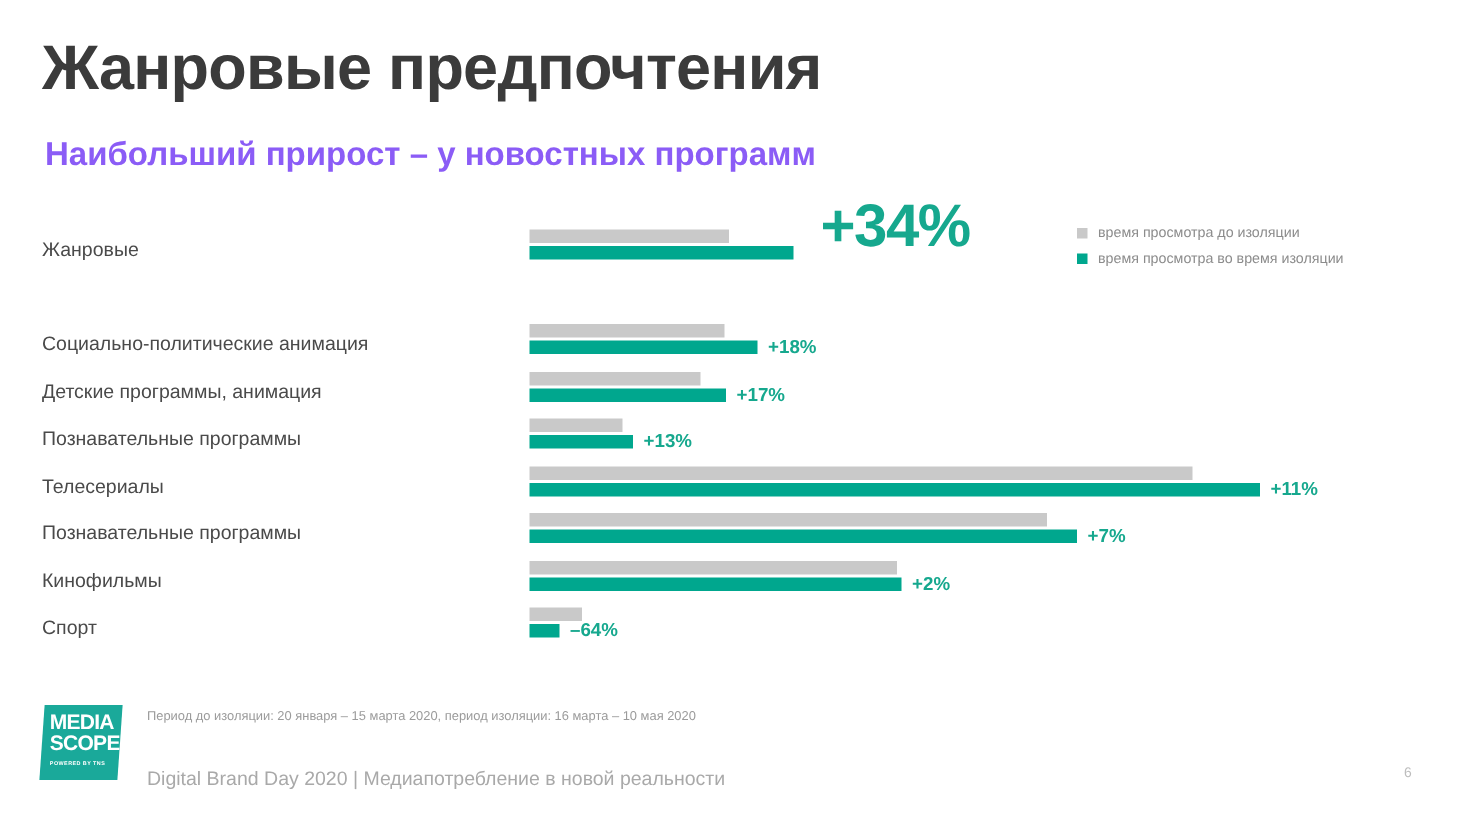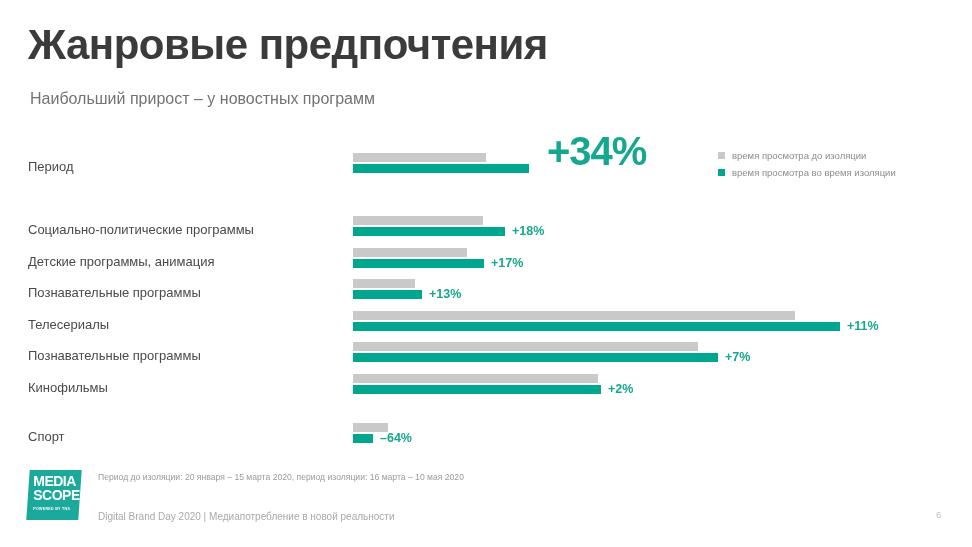--- a/index.html
+++ b/index.html
@@ -31,23 +31,23 @@
     font-weight: 700;
     color: #3b3b3b;
     letter-spacing: -0.5px;
     line-height: 1.05;
     white-space: nowrap;
   }
   .subtitle {
     position: absolute;
     left: 30px;
     top: 90px;
-    font-size: 16px;
-    font-weight: 400;
-    color: #737373;
+    font-size: 22px;
+    font-weight: 700;
+    color: #8b5cf6;
     white-space: nowrap;
   }
 
   
   .legend {
     position: absolute;
     left: 718px;
     top: 148px;
   }
   .legend-row {
@@ -170,21 +170,21 @@
     top: 472px;
     font-size: 8.6px;
     color: #9b9b9b;
     line-height: 11.5px;
     white-space: nowrap;
   }
   .footer-note {
     position: absolute;
     left: 98px;
     top: 511px;
-    font-size: 10px;
+    font-size: 13px;
     color: #a9a9a9;
     white-space: nowrap;
   }
   .page-num {
     position: absolute;
     left: 936px;
     top: 510px;
     font-size: 9.3px;
     color: #bdbdbd;
   }
@@ -203,29 +203,29 @@
       <span class="legend-label">время просмотра до изоляции</span>
     </div>
     <div class="legend-row">
       <span class="legend-swatch" style="background:#00a78e"></span>
       <span class="legend-label">время просмотра во время изоляции</span>
     </div>
   </div>
 
   <div class="chart" id="chart-root">
       <div class="cat-row" style="top: 150px;">
-        <div class="cat-label">Период</div>
+        <div class="cat-label">Жанровые</div>
         <div class="bars">
           <div class="bar bar-before" style="width: 133px; background: rgb(201, 201, 201);"></div>
           <div class="bar bar-after" style="width: 176px; background: rgb(0, 167, 142);"></div>
           <div class="bar-value big" style="left: 194px;">+34%</div>
         </div>
       </div>
       <div class="cat-row" style="top: 213px;">
-        <div class="cat-label">Социально-политические программы</div>
+        <div class="cat-label">Социально-политические анимация</div>
         <div class="bars">
           <div class="bar bar-before" style="width: 130px; background: rgb(201, 201, 201);"></div>
           <div class="bar bar-after" style="width: 152px; background: rgb(0, 167, 142);"></div>
           <div class="bar-value" style="left: 159px;">+18%</div>
         </div>
       </div>
       <div class="cat-row" style="top: 244.5px;">
         <div class="cat-label">Детские программы, анимация</div>
         <div class="bars">
           <div class="bar bar-before" style="width: 114px; background: rgb(201, 201, 201);"></div>
@@ -258,21 +258,21 @@
         </div>
       </div>
       <div class="cat-row" style="top: 370.5px;">
         <div class="cat-label">Кинофильмы</div>
         <div class="bars">
           <div class="bar bar-before" style="width: 245px; background: rgb(201, 201, 201);"></div>
           <div class="bar bar-after" style="width: 248px; background: rgb(0, 167, 142);"></div>
           <div class="bar-value" style="left: 255px;">+2%</div>
         </div>
       </div>
-      <div class="cat-row" style="top: 420px;">
+      <div class="cat-row" style="top: 402px;">
         <div class="cat-label">Спорт</div>
         <div class="bars">
           <div class="bar bar-before" style="width: 35px; background: rgb(201, 201, 201);"></div>
           <div class="bar bar-after" style="width: 20px; background: rgb(0, 167, 142);"></div>
           <div class="bar-value" style="left: 27px;">–64%</div>
         </div>
       </div>
     </div>
 
   <div class="logo">

